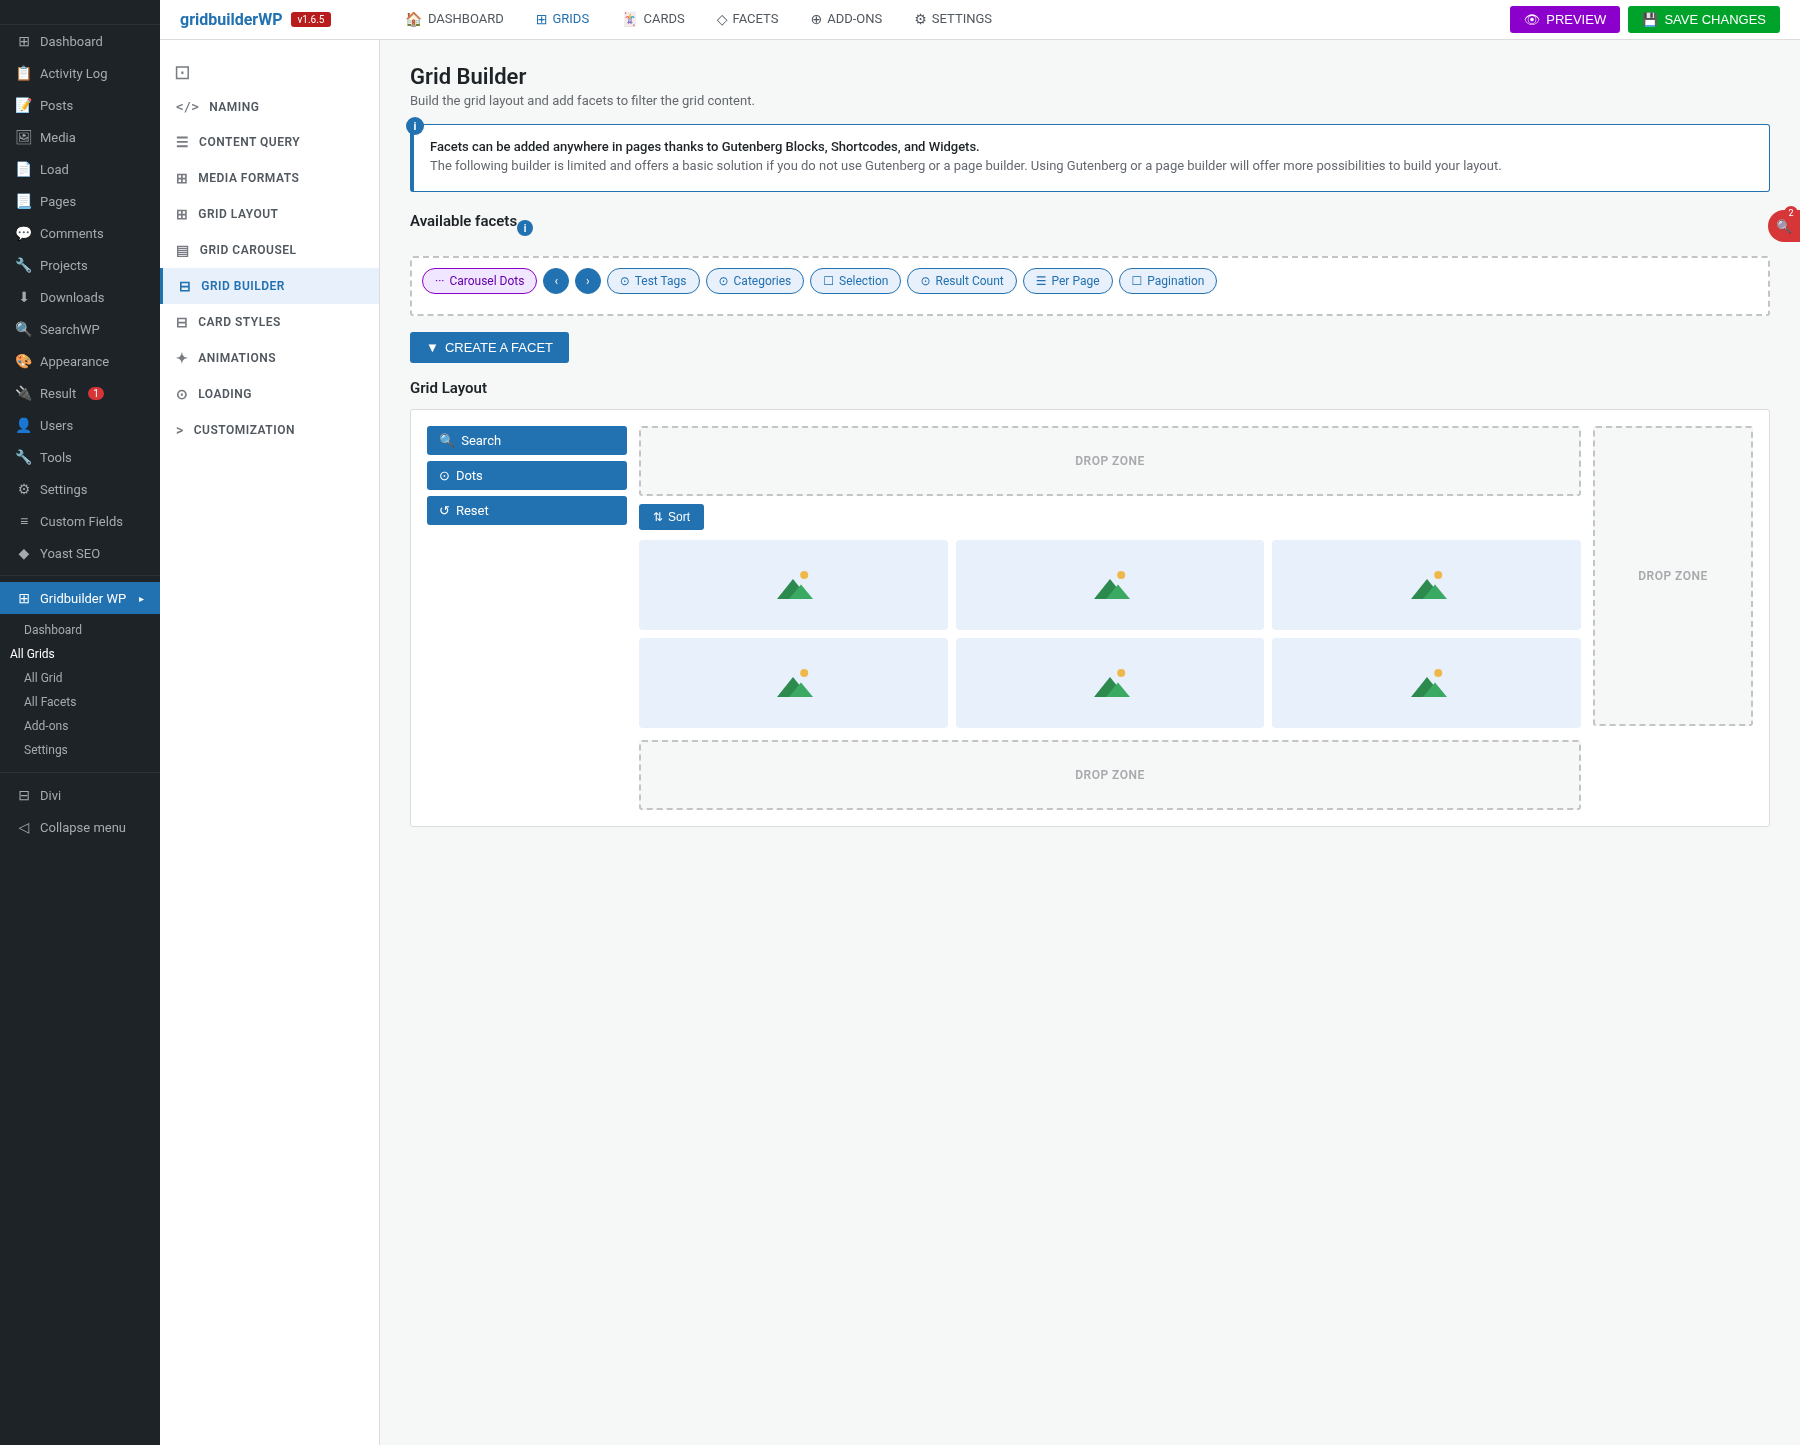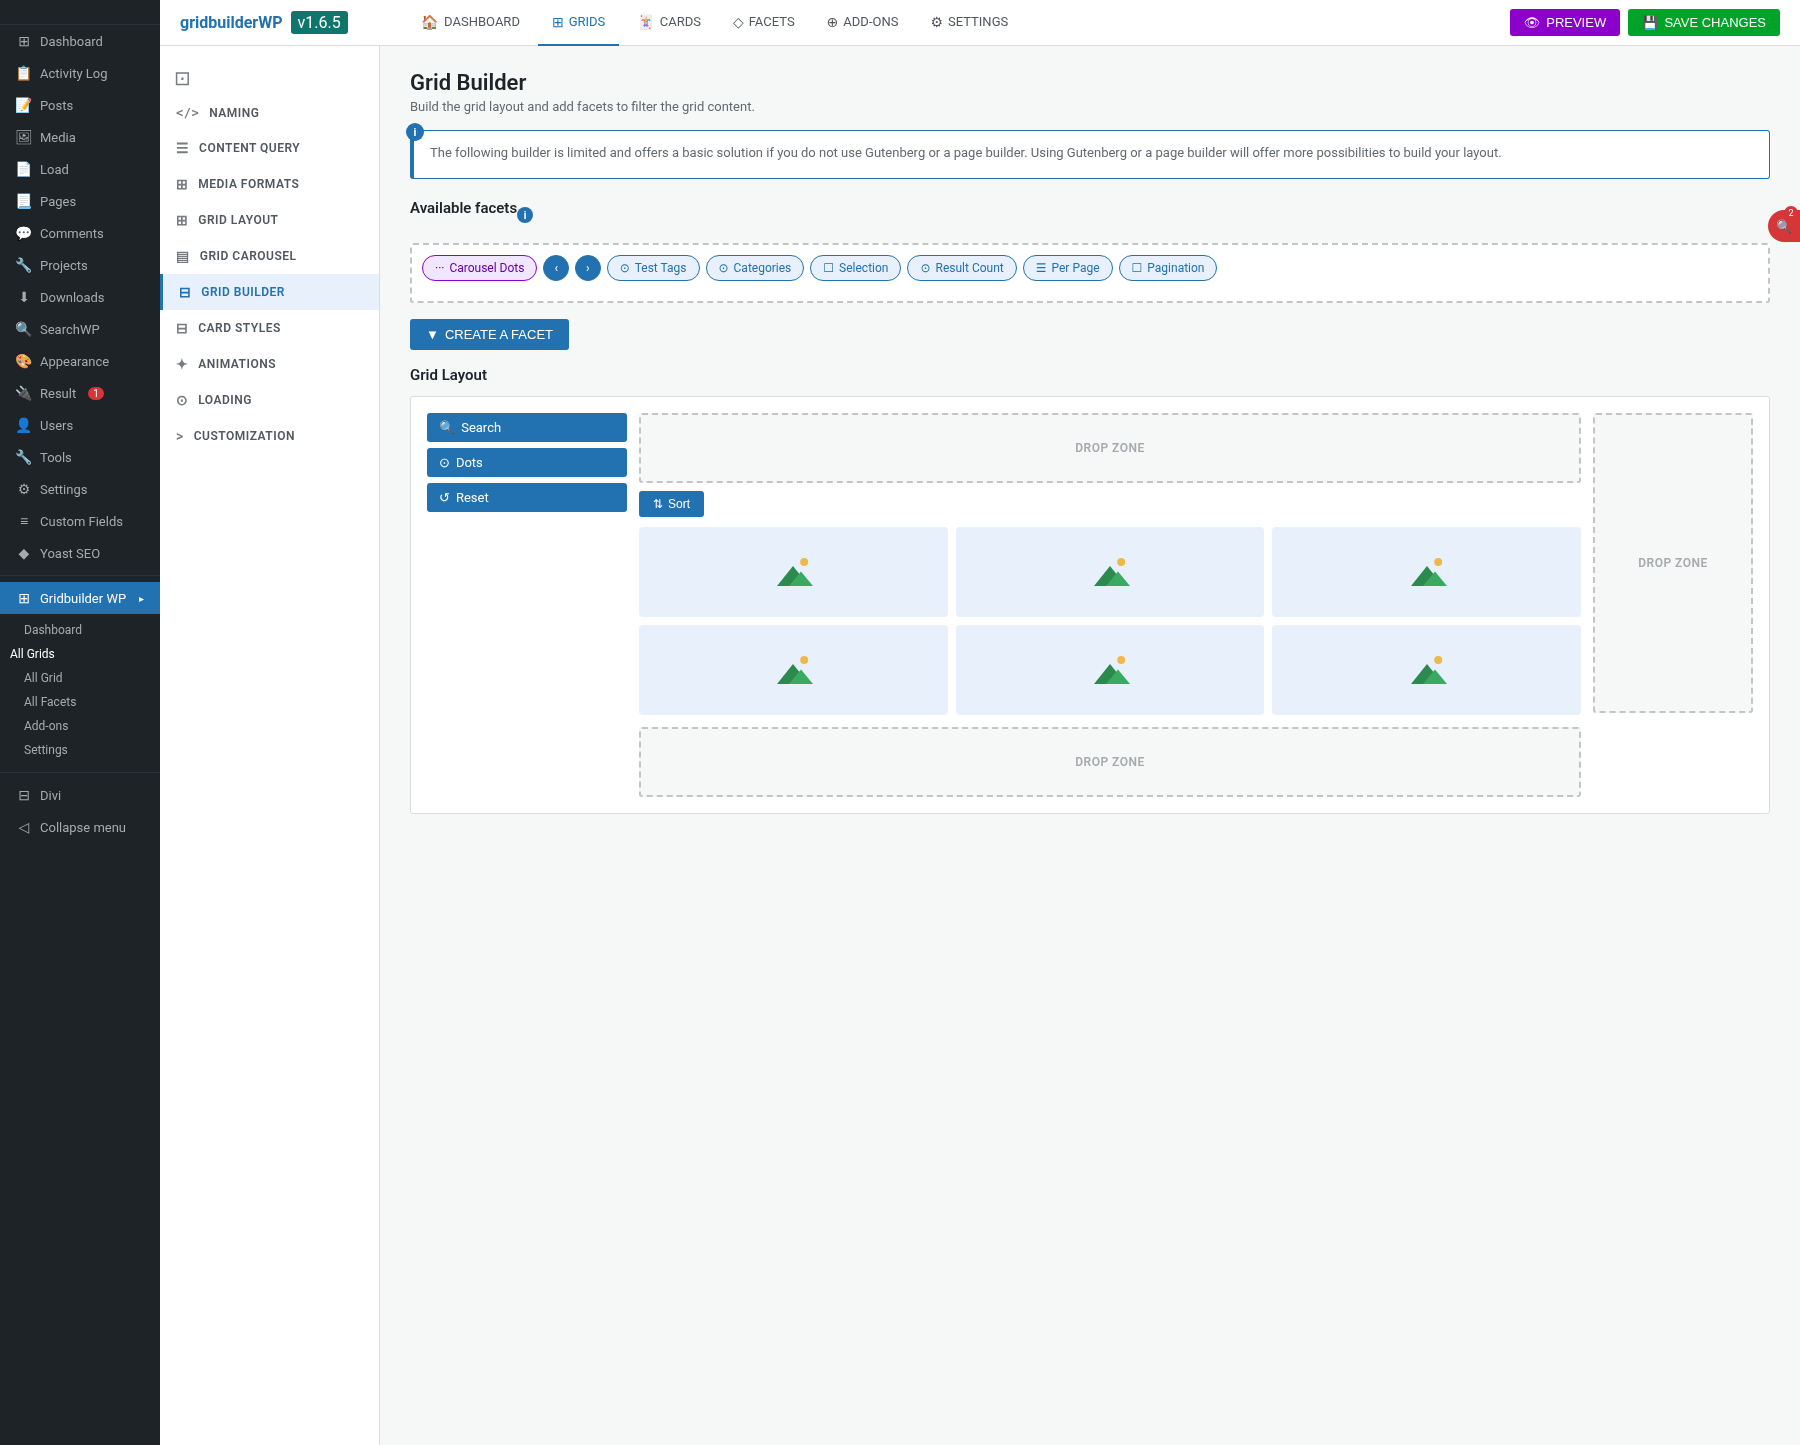--- a/index.html
+++ b/index.html
@@ -2,41 +2,41 @@
 <html><head>
   <meta charset="utf-8">
   <style>
     * { box-sizing: border-box; margin: 0; padding: 0; }
     body { font-family: -apple-system, BlinkMacSystemFont, 'Segoe UI', Roboto, sans-serif; background: #f0f0f1; color: #1d2327; font-size: 13px; }
 
     
     .app { display: flex; height: 100vh; overflow: hidden; }
     .sidebar { width: 160px; background: #1d2327; color: #a7aaad; flex-shrink: 0; display: flex; flex-direction: column; overflow-y: auto; }
     .main-content { flex: 1; display: flex; flex-direction: column; overflow: hidden; }
-    .top-nav { background: #fff; border-bottom: 1px solid #dcdcde; display: flex; align-items: center; padding: 0 20px; height: 46px; flex-shrink: 0; }
+    .top-nav { background: #fff; border-bottom: 1px solid #dcdcde; display: flex; align-items: center; padding: 0 20px; height: 40px; flex-shrink: 0; }
     .content-area { flex: 1; overflow-y: auto; display: flex; }
     .left-panel { width: 220px; background: #fff; border-right: 1px solid #dcdcde; flex-shrink: 0; padding: 10px 0; }
     .right-panel { flex: 1; padding: 24px 30px; overflow-y: auto; background: #f6f7f7; }
 
     
     .sidebar-logo { padding: 14px 16px 10px; border-bottom: 1px solid #2c3338; }
     .sidebar-item { display: flex; align-items: center; padding: 8px 16px; cursor: pointer; color: #a7aaad; font-size: 13px; gap: 8px; }
     .sidebar-item.active { background: #2271b1; color: #fff; }
     .sidebar-item .icon { width: 16px; height: 16px; display: flex; align-items: center; justify-content: center; font-size: 14px; flex-shrink: 0; }
     .sidebar-divider { height: 1px; background: #2c3338; margin: 6px 0; }
     .sidebar-sub { padding: 4px 0; }
     .sidebar-sub-item { display: flex; align-items: center; padding: 5px 16px 5px 24px; cursor: pointer; color: #a7aaad; font-size: 12px; }
     .sidebar-sub-item.active { color: #fff; padding-left: 10px; }
     .badge { background: #d63638; color: #fff; font-size: 10px; border-radius: 10px; padding: 1px 5px; margin-left: 4px; }
 
     
     .nav-logo { display: flex; align-items: center; gap: 8px; margin-right: 30px; }
     .nav-logo .brand { font-size: 16px; font-weight: 700; color: #1d2327; }
     .nav-logo .brand span { color: #2271b1; }
-    .nav-logo .version-badge { background: #0f766e; color: #fff; font-size: 16px; padding: 2px 7px; border-radius: 3px; }
+    .nav-logo .version-badge { background: #b91c1c; color: #fff; font-size: 10px; padding: 2px 7px; border-radius: 3px; }
     .nav-items { display: flex; align-items: center; gap: 4px; flex: 1; }
     .nav-item { display: flex; align-items: center; gap: 5px; padding: 10px 14px; color: #50575e; font-size: 13px; cursor: pointer; border-bottom: 2px solid transparent; text-decoration: none; height: 46px; }
     .nav-item.active { color: #2271b1; border-bottom-color: #2271b1; }
     .nav-item .icon { font-size: 14px; }
     .nav-actions { display: flex; gap: 8px; margin-left: auto; }
     .btn-preview { background: #8c00cc; color: #fff; border: none; border-radius: 3px; padding: 6px 14px; cursor: pointer; font-size: 13px; display: flex; align-items: center; gap: 6px; }
     .btn-save { background: #00a32a; color: #fff; border: none; border-radius: 3px; padding: 6px 14px; cursor: pointer; font-size: 13px; display: flex; align-items: center; gap: 6px; }
 
     
     .panel-item { display: flex; align-items: center; padding: 10px 16px; gap: 10px; cursor: pointer; color: #50575e; font-size: 12px; font-weight: 600; text-transform: uppercase; letter-spacing: 0.5px; }
@@ -309,20 +309,21 @@
 
       <div class="right-panel">
 
         <div class="page-header">
           <h1 class="page-title">Grid Builder</h1>
           <p class="page-subtitle">Build the grid layout and add facets to filter the grid content.</p>
         </div>
 
         <div class="info-box">
           <div class="info-icon">i</div>
+          <p>Facets can be added anywhere in pages thanks to Gutenberg Blocks, Shortcodes, and Widgets.</p>
           <p class="sub">The following builder is limited and offers a basic solution if you do not use Gutenberg or a page builder. Using Gutenberg or a page builder will offer more possibilities to build your layout.</p>
         </div>
 
         <div>
           <div style="display:flex;align-items:center;justify-content:flex-start;margin-bottom:12px;">
             <span class="section-title">Available facets</span>
             <div class="info-circle">i</div>
           </div>
           <div class="facets-area">
             <div class="facets-row">

